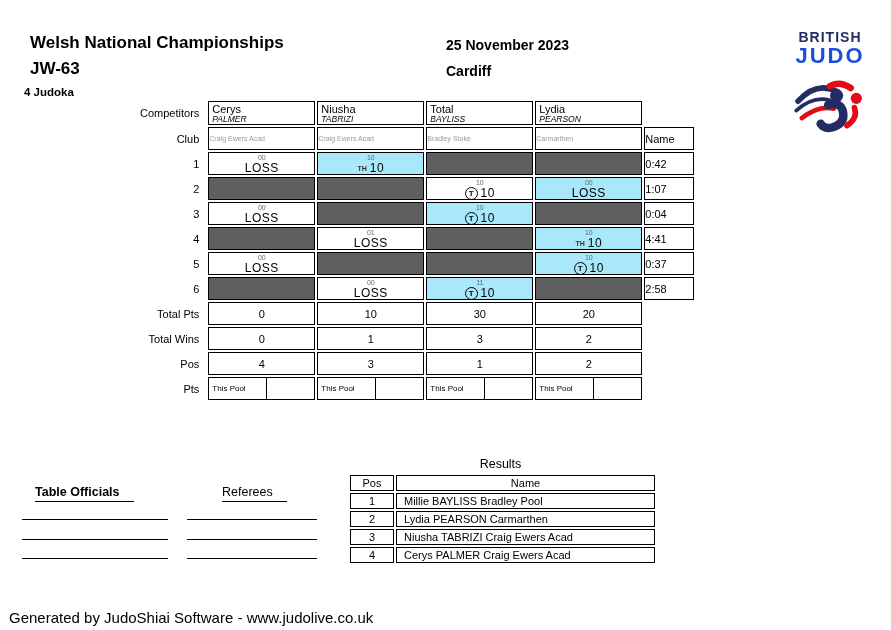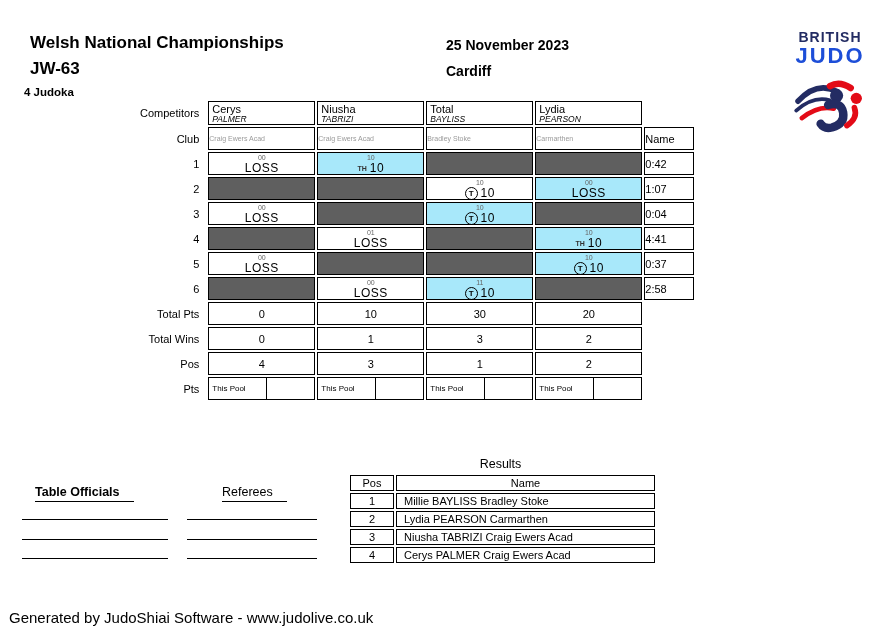--- a/index.html
+++ b/index.html
@@ -371,21 +371,21 @@
 
   <div class="results-title">Results</div>
   <table class="results">
     <tbody>
         <tr class="hdr">
       <td class="pos">Pos</td>
       <td style="">Name</td>
     </tr>
     <tr>
       <td class="pos">1</td>
-      <td class="nm">Millie BAYLISS Bradley Stoke</td>
+      <td class="nm">Millie BAYLISS Bradley Pool</td>
     </tr>
     <tr>
       <td class="pos">2</td>
       <td class="nm">Lydia PEARSON Carmarthen</td>
     </tr>
     <tr>
       <td class="pos">3</td>
       <td class="nm">Niusha TABRIZI Craig Ewers Acad</td>
     </tr>
     <tr>

